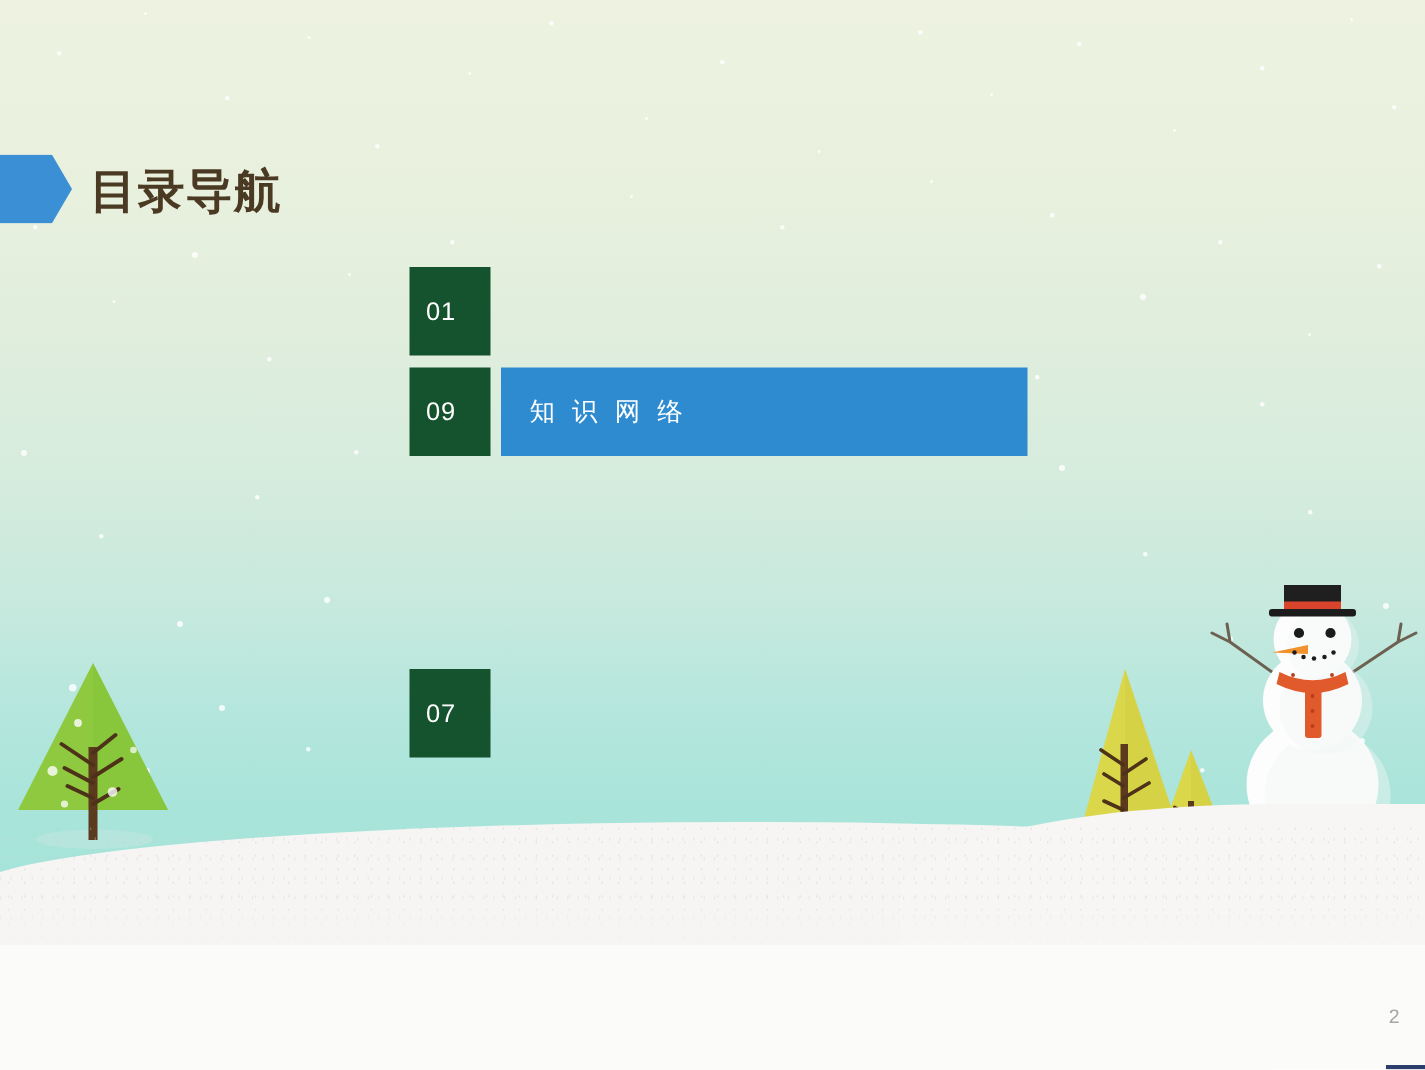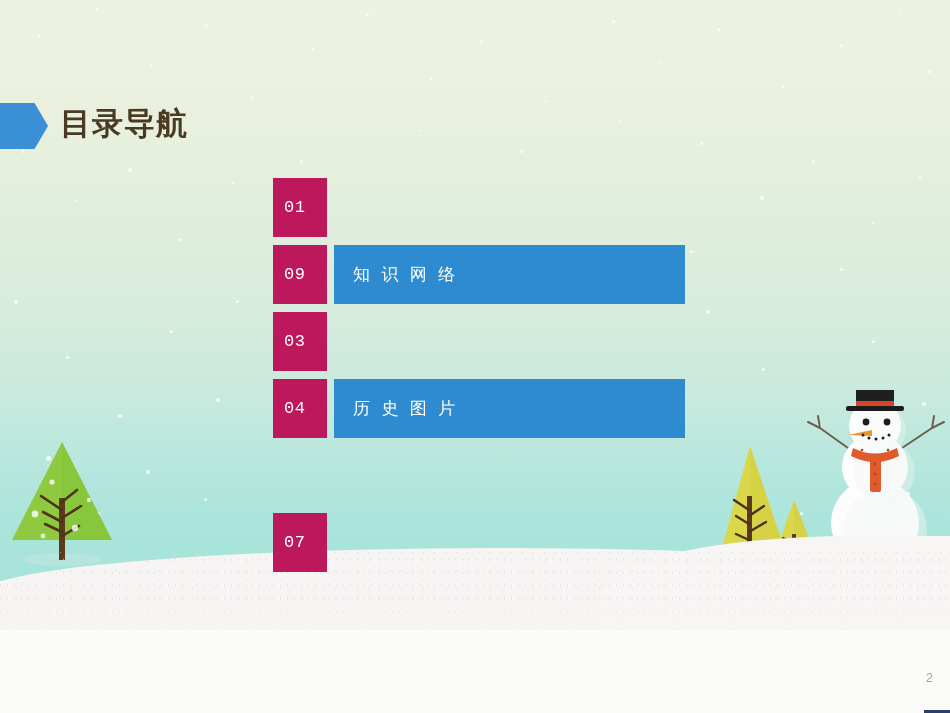--- a/index.html
+++ b/index.html
@@ -118,21 +118,21 @@
     background: #bfe6e0;
     opacity: .6;
   }
 
   
   .heading {
     position: absolute;
     left: 0px;
     top: 103px;
     display: flex;
-    align-items: flex-start;
+    align-items: flex-end;
   }
   .heading-arrow {
     width: 48px;
     height: 46px;
     background: #3b8fd4;
     -webkit-clip-path: polygon(0 0, 72% 0, 100% 50%, 72% 100%, 0 100%);
             clip-path: polygon(0 0, 72% 0, 100% 50%, 72% 100%, 0 100%);
   }
   .heading-text {
     margin-left: 12px;
@@ -150,29 +150,29 @@
     top: 178px;
     width: 412px;
   }
   .menu-row {
     display: flex;
     height: 59px;
     margin-bottom: 8px;
   }
   .menu-num {
     width: 54px;
-    background: #be185d;
+    background: #14532d;
     display: flex;
     align-items: center;
     padding-left: 11px;
     box-sizing: border-box;
     color: #ffffff;
     font-size: 17px;
     letter-spacing: .5px;
-    font-family: Liberation Mono, monospace;
+    font-family: Liberation Sans, sans-serif;
   }
   .menu-label {
     flex: 1;
     margin-left: 7px;
     background: #2e8bd0;
     display: flex;
     align-items: center;
     padding-left: 19px;
     box-sizing: border-box;
     color: #ffffff;
@@ -360,27 +360,22 @@
     <div class="menu-row">
       <div class="menu-num">01</div>
     </div>
 
     <div class="menu-row">
       <div class="menu-num">09</div>
       <div class="menu-label">知 识 网 络</div>
     </div>
 
     <div class="menu-row">
-      <div class="menu-num">03</div>
-    </div>
-
-    <div class="menu-row">
-      <div class="menu-num">04</div>
-      <div class="menu-label">历 史 图 片</div>
-    </div>
+    </div>
+
 
     <div class="menu-row">
     </div>
 
     <div class="menu-row">
       <div class="menu-num">07</div>
     </div>
 
   </div>
 

